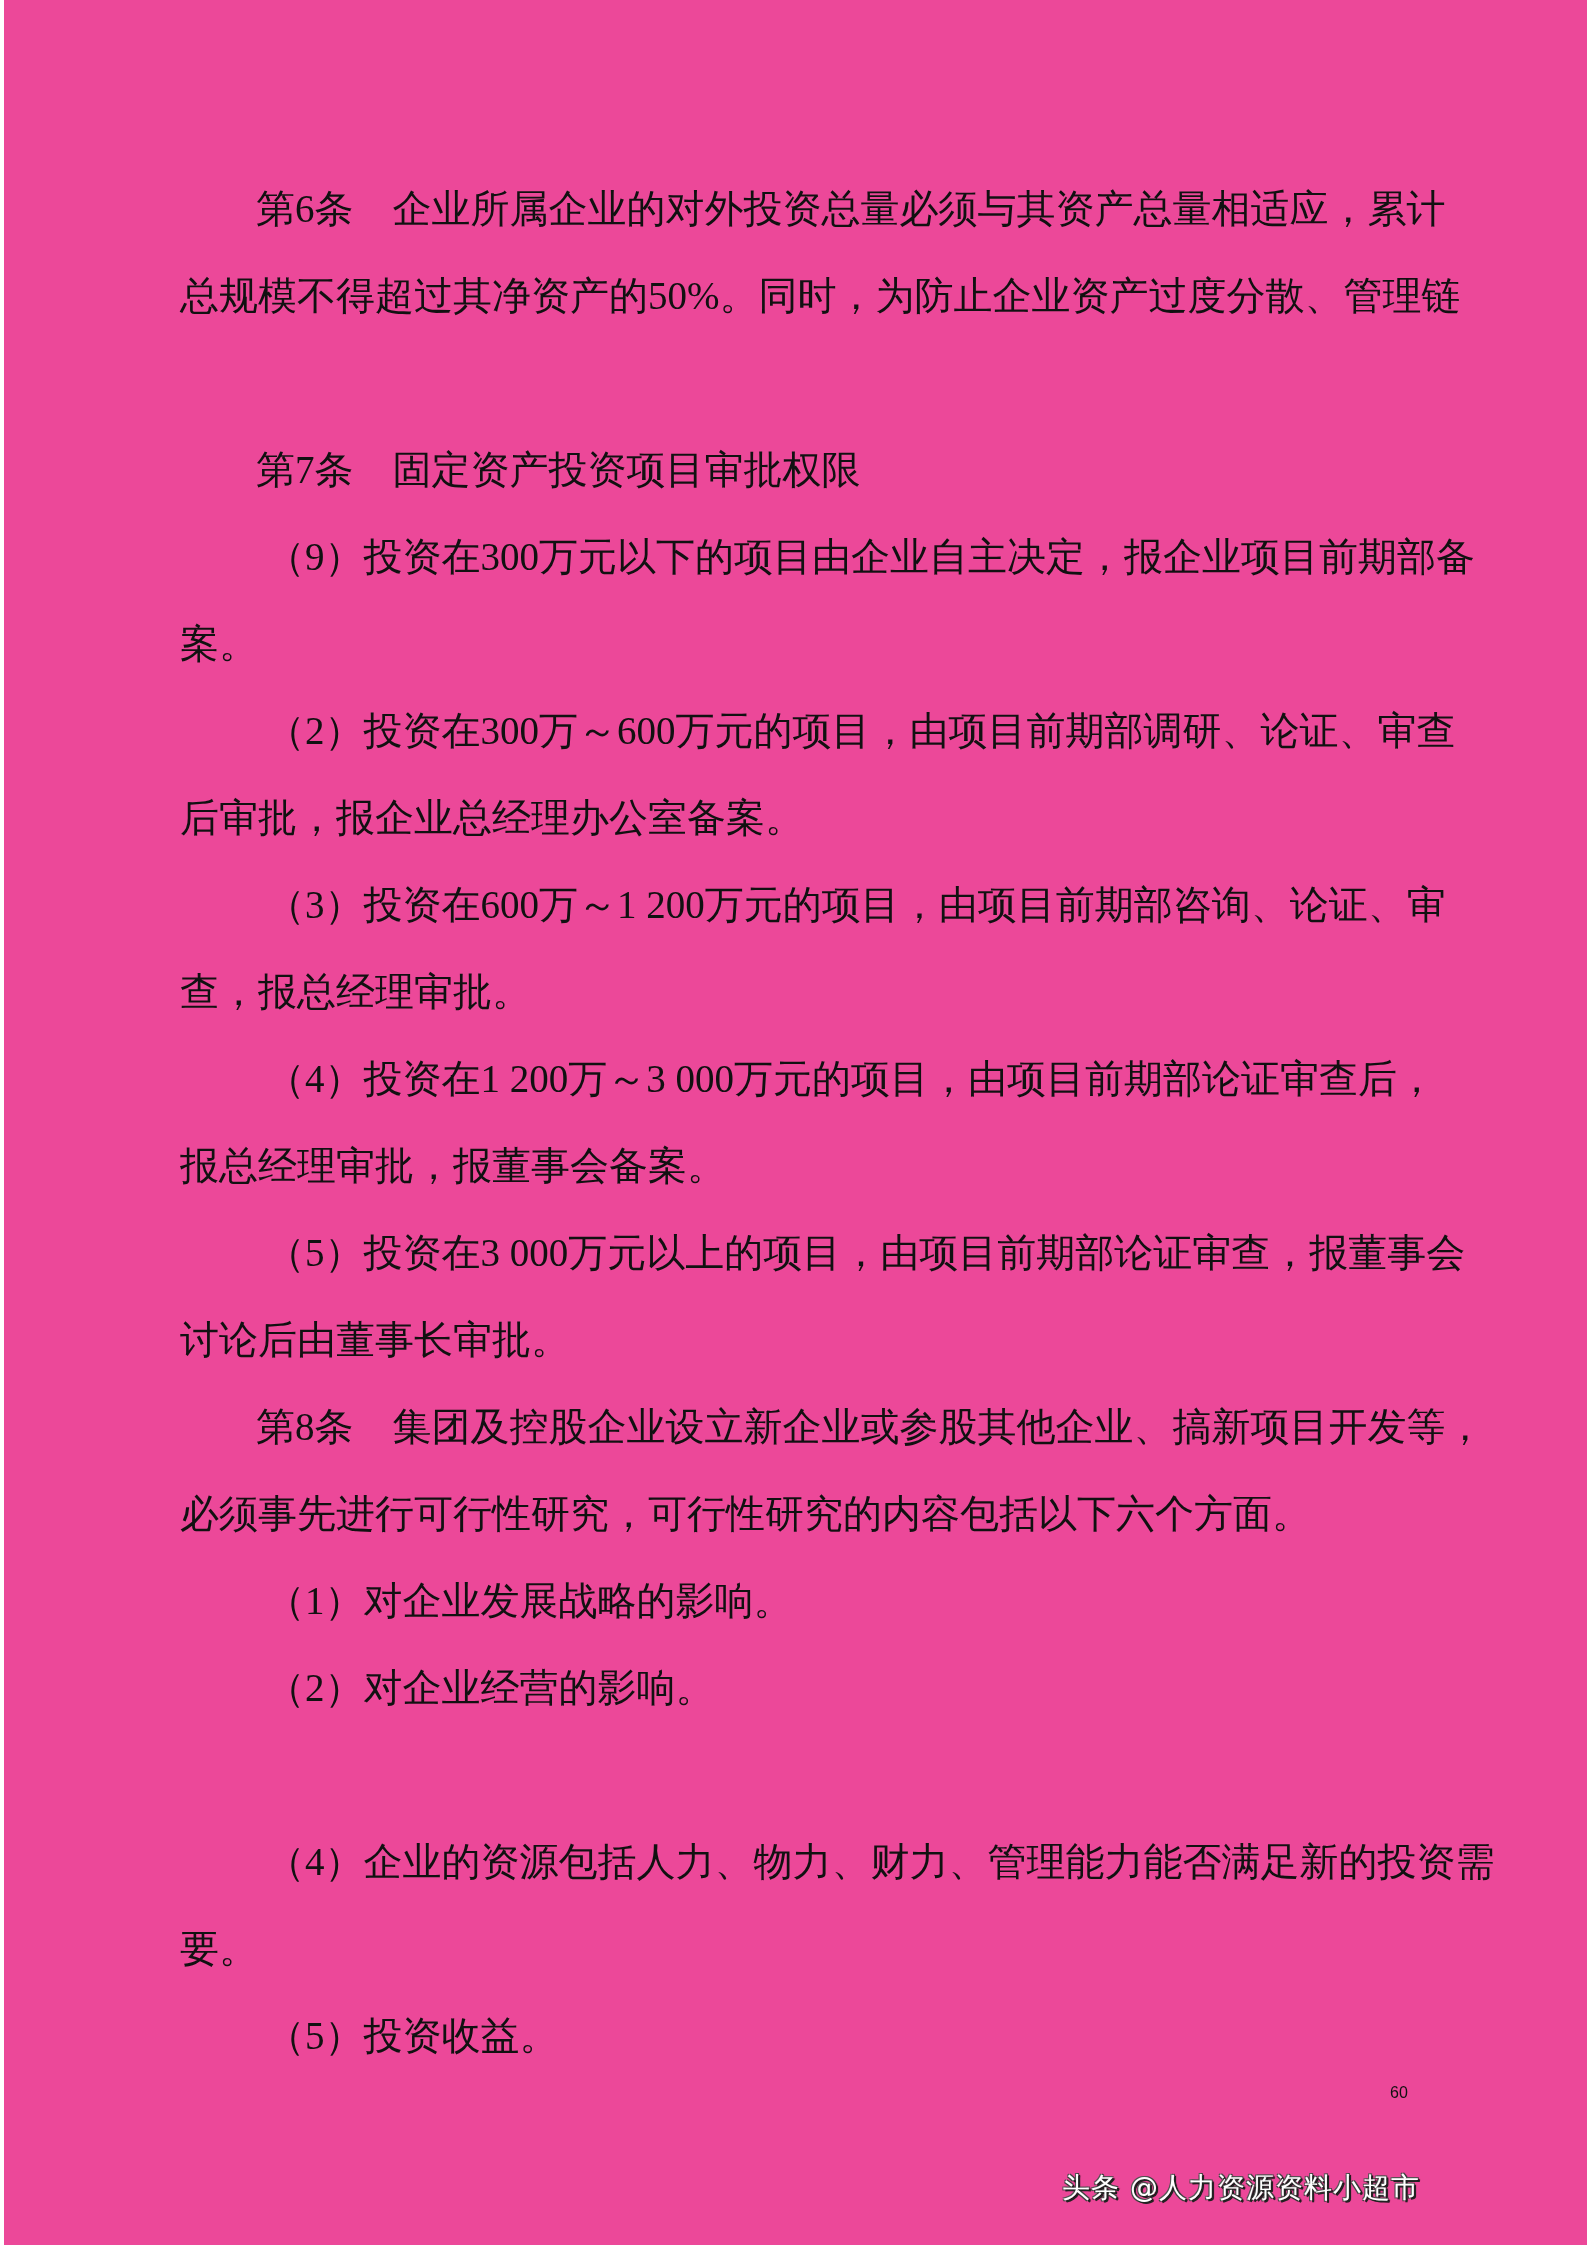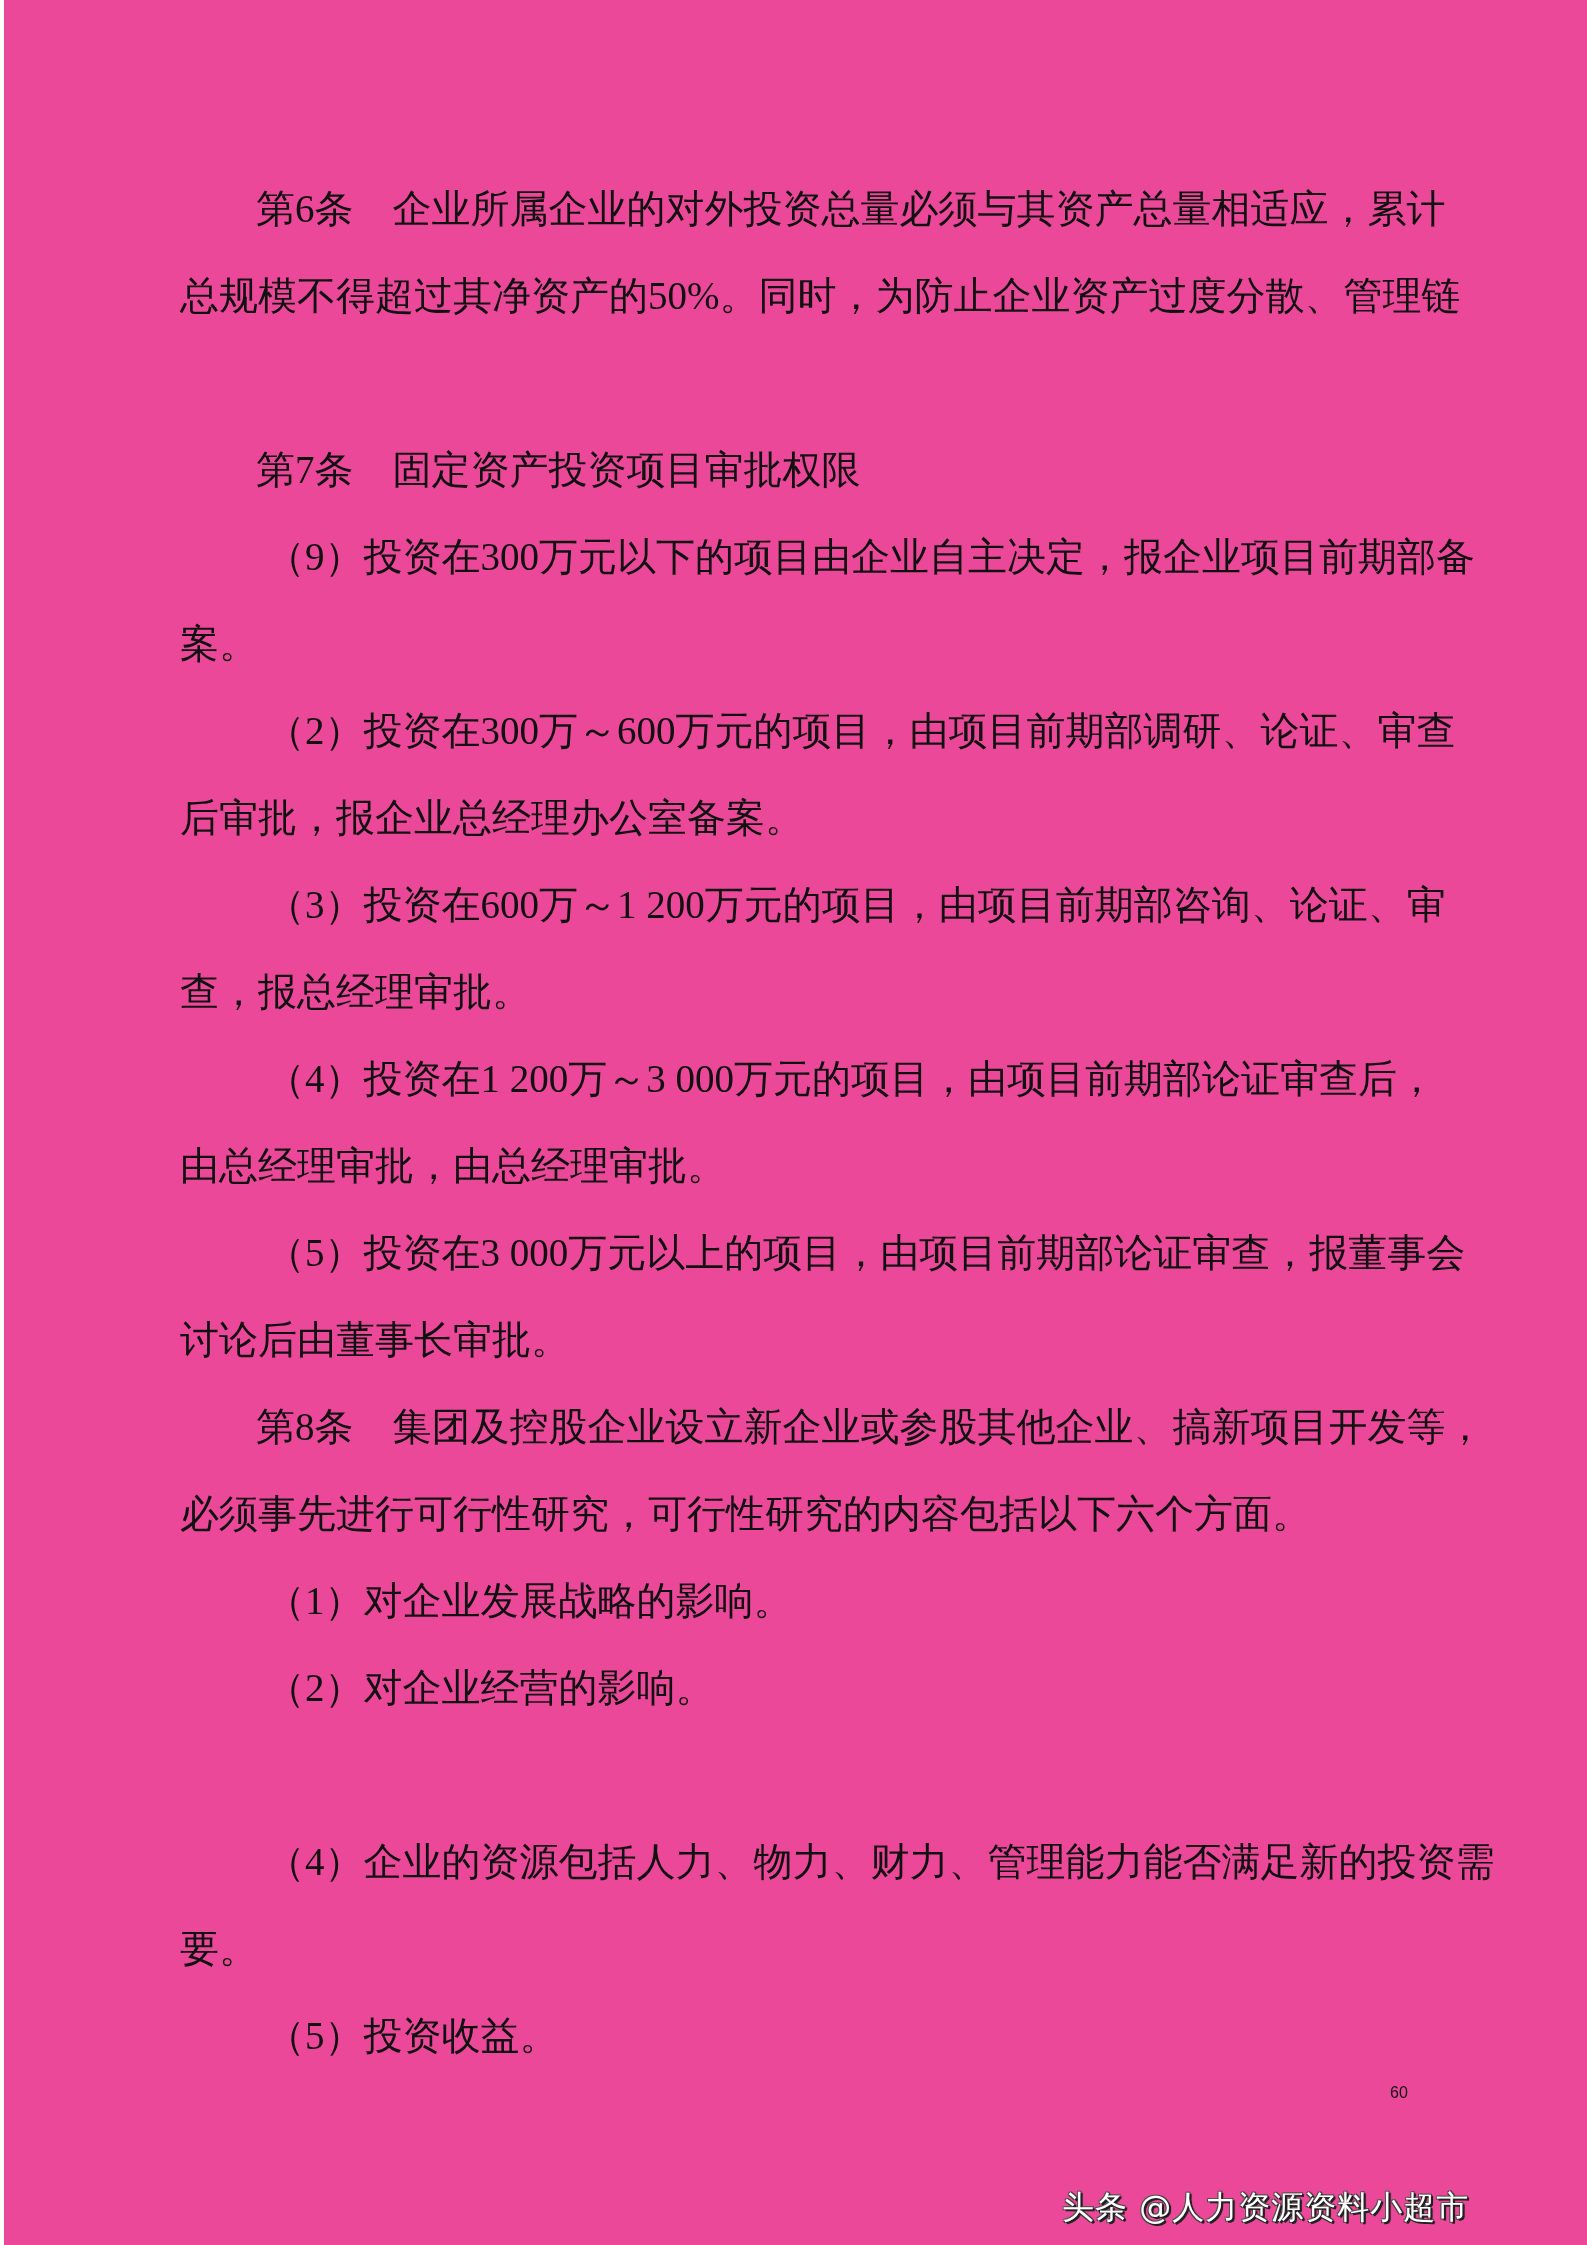--- a/index.html
+++ b/index.html
@@ -23,45 +23,44 @@
   .page-number {
     position: absolute;
     left: 1386px; top: 2084px;
     font-family: "Liberation Sans", "DejaVu Sans", sans-serif;
     font-size: 16px; color: #111111;
   }
   .watermark {
     position: absolute;
     left: 1058px; top: 2166px;
     font-family: "DejaVu Sans", "Liberation Sans", sans-serif;
-    font-size: 32px; line-height: 44px;
+    font-size: 28px; line-height: 44px;
     color: #ffffff;
     letter-spacing: 1px;
     text-shadow: 2px 2px 0 #222, -1px -1px 0 #555, 1px -1px 0 #444, -1px 1px 0 #444, 2px 1px 1px #000;
     white-space: nowrap;
-    margin-top: 19px;
   }
 </style>
 </head>
 <body>
 
 <div class="page">
 
   <div class="line indent just" style="top:184px">第6条　企业所属企业的对外投资总量必须与其资产总量相适应，累计</div>
   <div class="line just" style="top:271px">总规模不得超过其净资产的50%。同时，为防止企业资产过度分散、管理链</div>
 
   <div class="line indent" style="top:445px">第7条　固定资产投资项目审批权限</div>
   <div class="line item just" style="top:532px">（9）投资在300万元以下的项目由企业自主决定，报企业项目前期部备</div>
   <div class="line" style="top:619px">案。</div>
   <div class="line item just" style="top:706px">（2）投资在300万～600万元的项目，由项目前期部调研、论证、审查</div>
   <div class="line" style="top:793px">后审批，报企业总经理办公室备案。</div>
   <div class="line item just" style="top:880px">（3）投资在600万～1 200万元的项目，由项目前期部咨询、论证、审</div>
   <div class="line" style="top:967px">查，报总经理审批。</div>
   <div class="line item just" style="top:1054px">（4）投资在1 200万～3 000万元的项目，由项目前期部论证审查后，</div>
-  <div class="line" style="top:1141px">由总经理审批，由总经理审批。</div>
+  <div class="line" style="top:1141px">报总经理审批，报董事会备案。</div>
   <div class="line item just" style="top:1228px">（5）投资在3 000万元以上的项目，由项目前期部论证审查，报董事会</div>
   <div class="line" style="top:1315px">讨论后由董事长审批。</div>
 
   <div class="line indent just" style="top:1402px">第8条　集团及控股企业设立新企业或参股其他企业、搞新项目开发等，</div>
   <div class="line" style="top:1489px">必须事先进行可行性研究，可行性研究的内容包括以下六个方面。</div>
   <div class="line item" style="top:1576px">（1）对企业发展战略的影响。</div>
   <div class="line item" style="top:1663px">（2）对企业经营的影响。</div>
   <div class="line item just" style="top:1837px">（4）企业的资源包括人力、物力、财力、管理能力能否满足新的投资需</div>
   <div class="line" style="top:1924px">要。</div>
   <div class="line item" style="top:2011px">（5）投资收益。</div>

